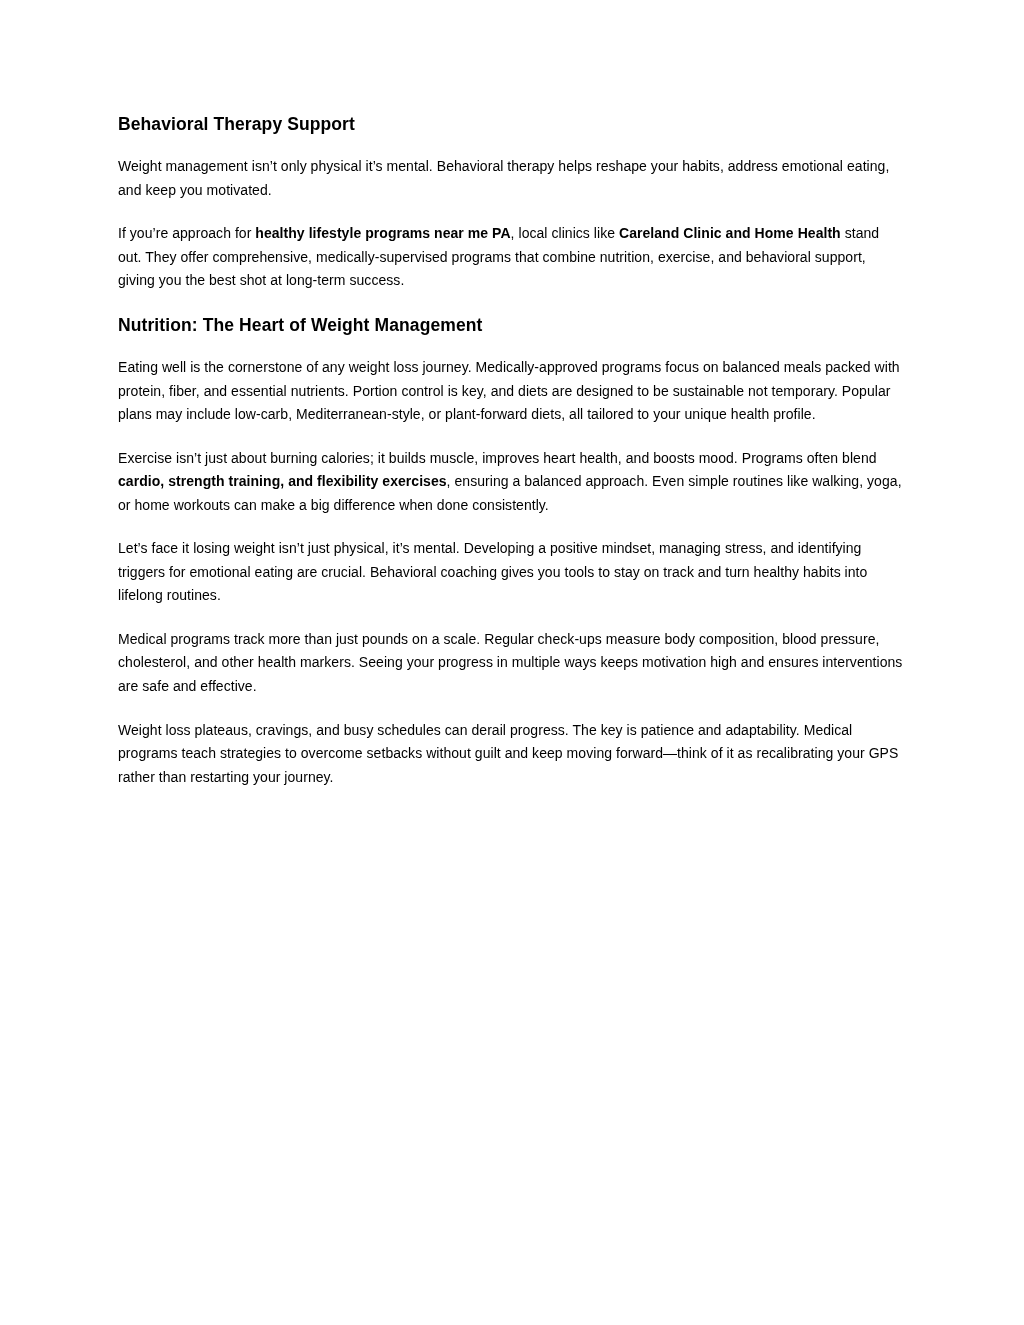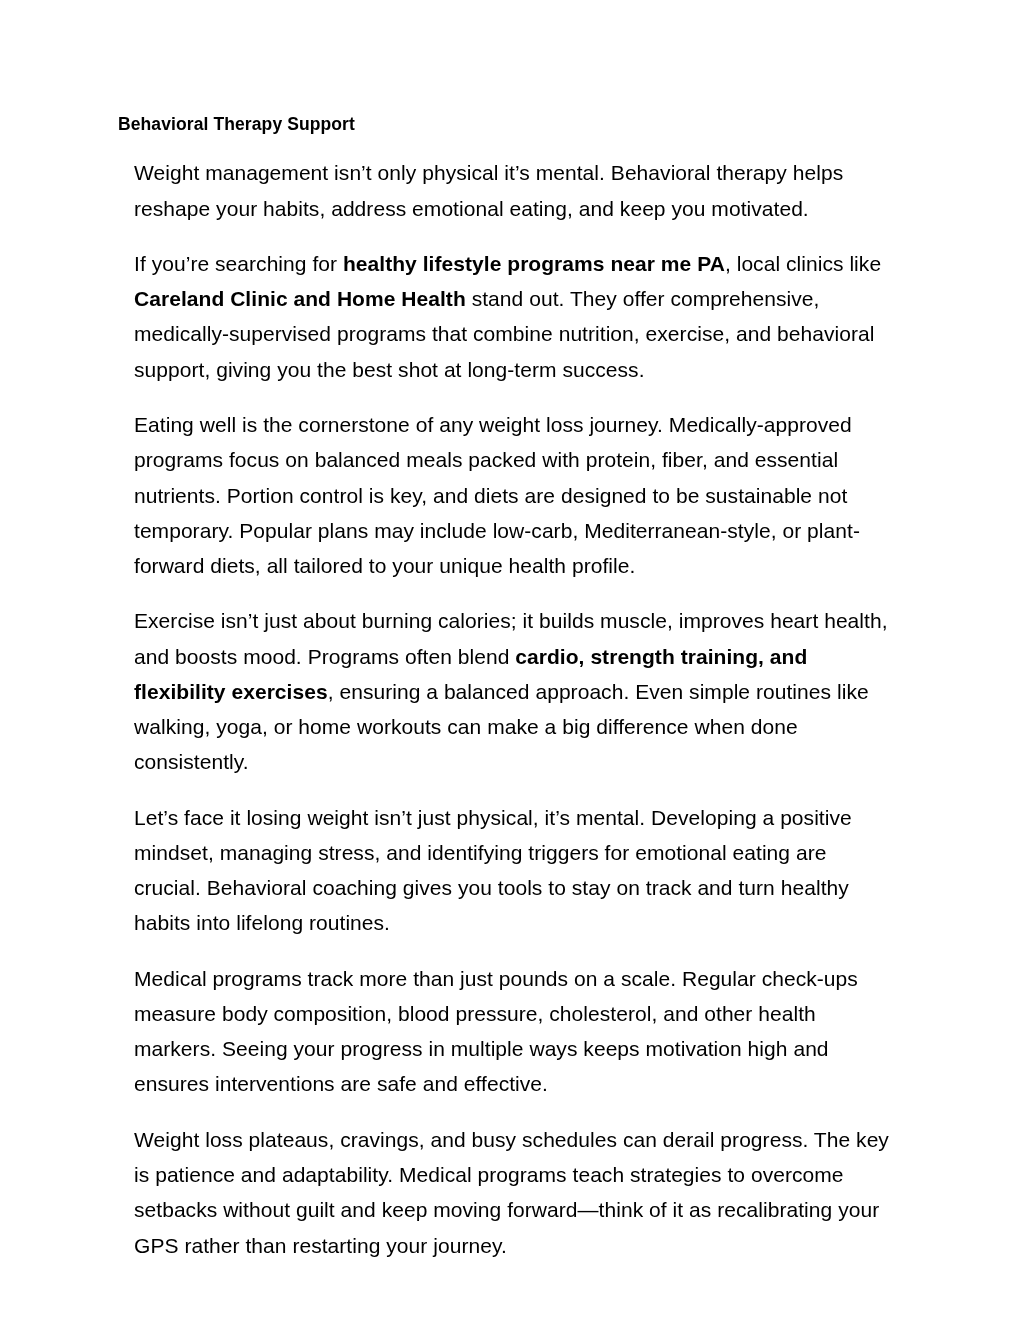--- a/index.html
+++ b/index.html
@@ -27,23 +27,23 @@
   }
   h2.section-heading {
     font-size: 17.5px;
     line-height: 1.45;
     font-weight: bold;
     margin: 0 0 0 0;
     padding: 0;
     letter-spacing: 0.1px;
   }
   p.para {
-    font-size: 21px;
+    font-size: 14px;
     line-height: 1.68;
-    margin: 16px;
+    margin: 0;
     padding: 0;
     letter-spacing: 0.05px;
     text-align: left;
   }
   .blk {
     margin-bottom: 20px;
   }
   .blk.heading-blk {
     margin-bottom: 18px;
   }
@@ -56,21 +56,24 @@
 
 <div class="page">
   <div class="doc-body" id="doc-body">
       <div class="blk heading-blk">
         <h2 class="section-heading">Behavioral Therapy Support</h2>
       </div>
       <div class="blk">
         <p class="para"><span>Weight management isn’t only physical it’s mental. Behavioral therapy helps reshape your habits, address emotional eating, and keep you motivated.</span></p>
       </div>
       <div class="blk">
-        <p class="para"><span>If you’re searching for </span><b>healthy lifestyle programs near me PA</b><span>, local clinics like </span><b>Careland Clinic and Home Health</b><span> stand out. They offer comprehensive, medically-supervised programs that combine nutrition, exercise, and behavioral support, giving you the best shot at long-term success.</span></p>
+        <p class="para"><span>If you’re approach for </span><b>healthy lifestyle programs near me PA</b><span>, local clinics like </span><b>Careland Clinic and Home Health</b><span> stand out. They offer comprehensive, medically-supervised programs that combine nutrition, exercise, and behavioral support, giving you the best shot at long-term success.</span></p>
+      </div>
+      <div class="blk heading-blk">
+        <h2 class="section-heading">Nutrition: The Heart of Weight Management</h2>
       </div>
       <div class="blk">
         <p class="para"><span>Eating well is the cornerstone of any weight loss journey. Medically-approved programs focus on balanced meals packed with protein, fiber, and essential nutrients. Portion control is key, and diets are designed to be sustainable not temporary. Popular plans may include low-carb, Mediterranean-style, or plant-forward diets, all tailored to your unique health profile.</span></p>
       </div>
       <div class="blk">
         <p class="para"><span>Exercise isn’t just about burning calories; it builds muscle, improves heart health, and boosts mood. Programs often blend </span><b>cardio, strength training, and flexibility exercises</b><span>, ensuring a balanced approach. Even simple routines like walking, yoga, or home workouts can make a big difference when done consistently.</span></p>
       </div>
       <div class="blk">
         <p class="para"><span>Let’s face it losing weight isn’t just physical, it’s mental. Developing a positive mindset, managing stress, and identifying triggers for emotional eating are crucial. Behavioral coaching gives you tools to stay on track and turn healthy habits into lifelong routines.</span></p>
       </div>

